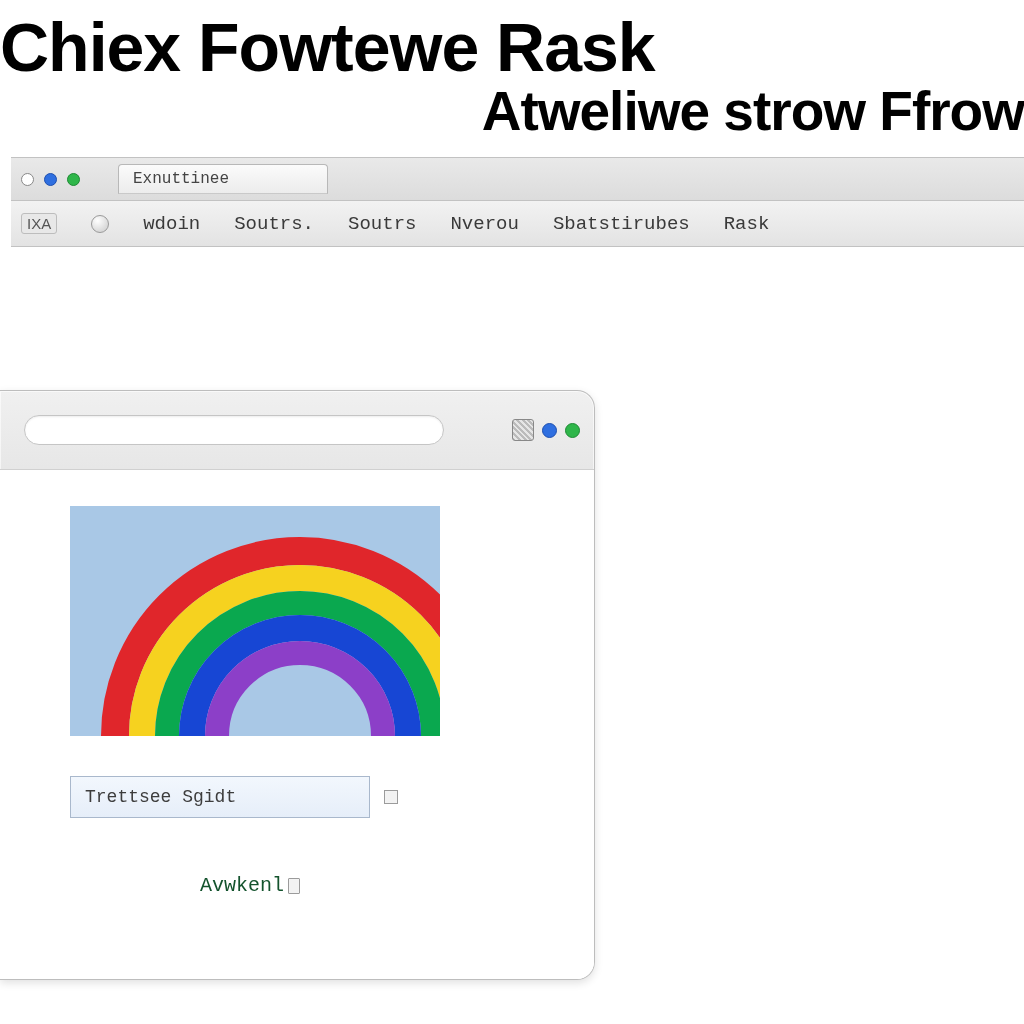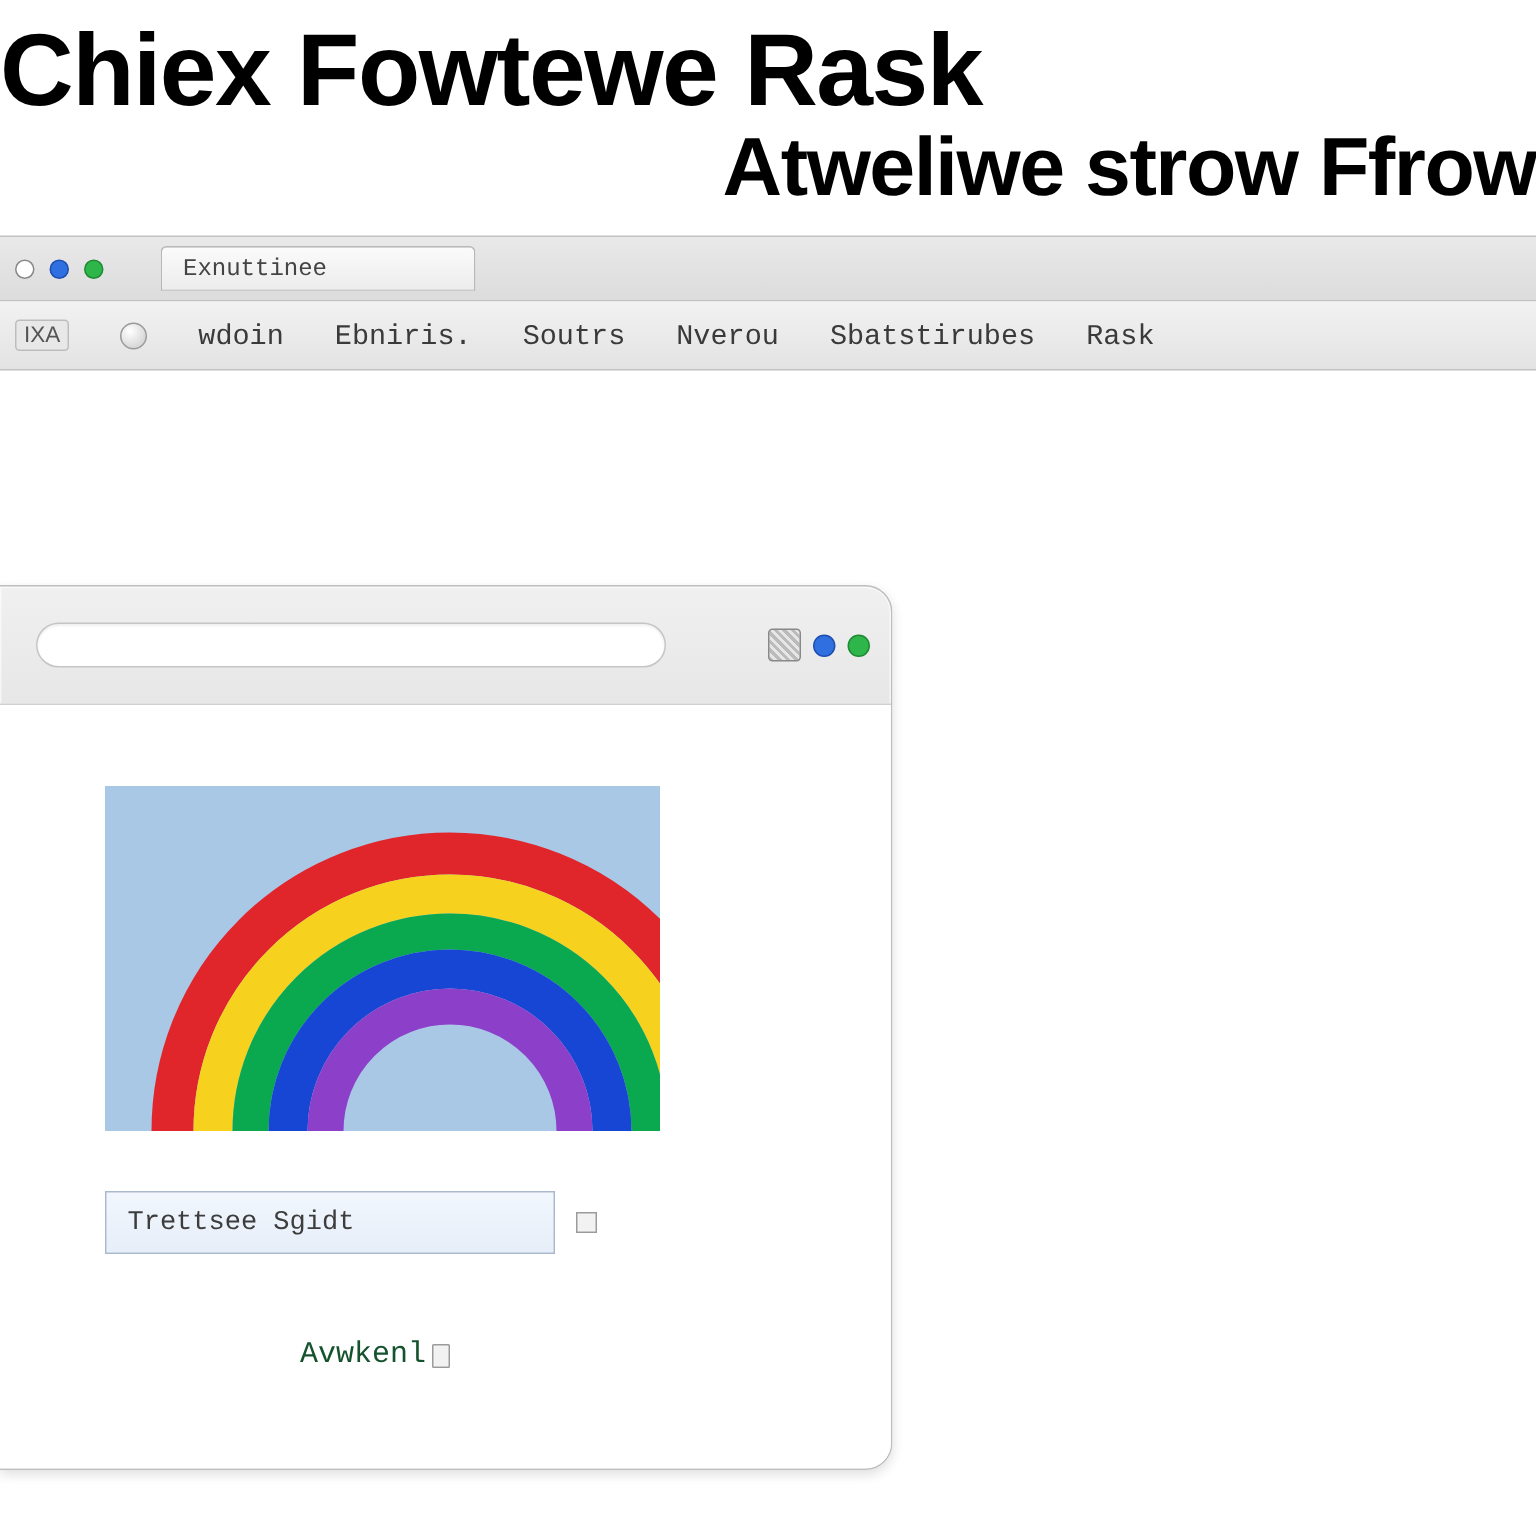--- a/index.html
+++ b/index.html
@@ -19,20 +19,21 @@
     line-height: 1.05;
     color: #000;
     padding-left: 0;
   }
   .heading1 { font-size: 68px; }
   .heading2 { font-size: 55px; text-align: right; }
 
   
   .outer-bars {
     width: 1024px;
+    padding-left: 11px;
   }
   .tab-strip {
     height: 44px;
     background: linear-gradient(#e9e9e9,#dcdcdc);
     border-top: 1px solid #c2c2c2;
     border-bottom: 1px solid #c2c2c2;
     display: flex;
     align-items: center;
     padding-left: 10px;
     gap: 10px;
@@ -120,21 +121,21 @@
   }
   .square-icon {
     width: 22px; height: 22px;
     border: 1px solid #888;
     background: repeating-linear-gradient(45deg,#bbb,#bbb 2px,#e6e6e6 2px,#e6e6e6 4px);
     border-radius: 3px;
   }
   .inner-content {
     background: #fff;
     border-top: 1px solid #d0d0d0;
-    padding: 54px 40px 26px 70px;
+    padding: 36px 40px 26px 70px;
     height: calc(100% - 78px);
   }
   .sky-box {
     width: 370px; height: 230px;
     background: #a9c8e6;
     position: relative;
     overflow: hidden;
   }
   .rainbow {
     position: absolute;
@@ -182,21 +183,21 @@
     <span class="dot blue"></span>
     <span class="dot green"></span>
     <div class="tab">
       <span>Exnuttinee</span>
     </div>
   </div>
   <div class="menu-bar">
     <span class="menu-badge">IXA</span>
     <span class="menu-icon"></span>
     <span class="menu-item">wdoin</span>
-    <span class="menu-item">Ebniris.</span>
+    <span class="menu-item">Soutrs.</span>
     <span class="menu-item">Soutrs</span>
     <span class="menu-item">Nverou</span>
     <span class="menu-item">Sbatstirubes</span>
     <span class="menu-item">Rask</span>
   </div>
 </div>
 
 <div class="inner-window">
   <div class="inner-titlebar">
     <div class="addr-field"></div>

